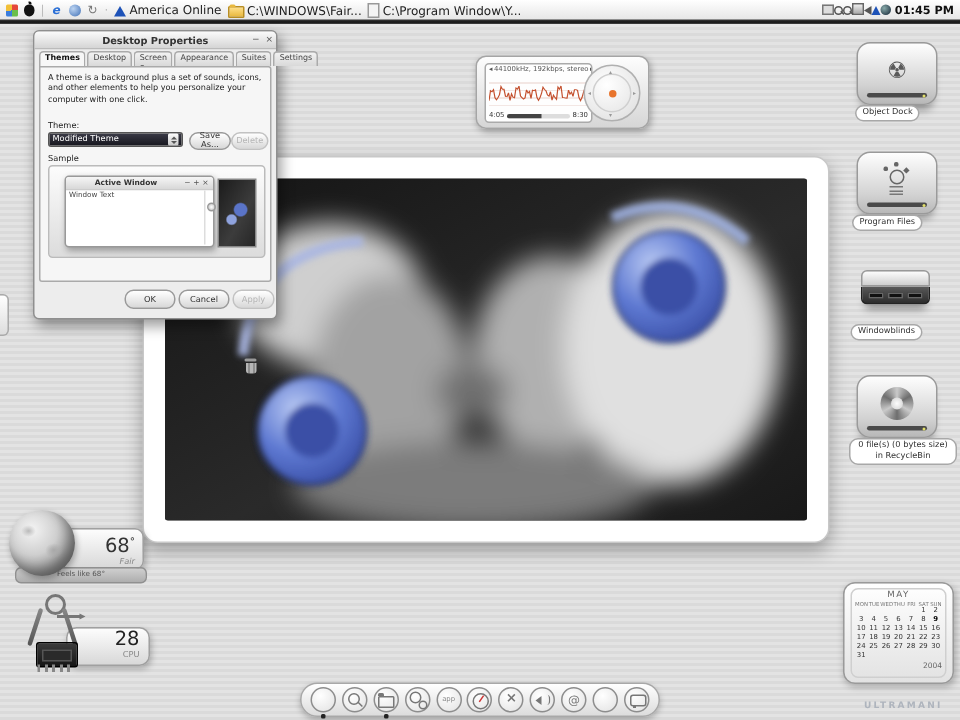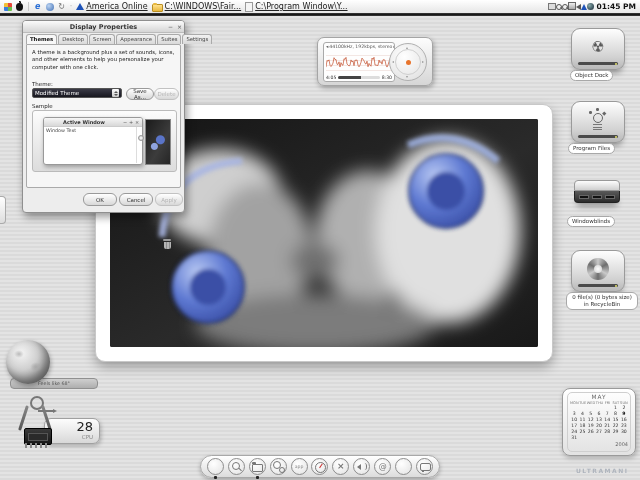--- a/index.html
+++ b/index.html
@@ -17,21 +17,21 @@
   .ic-start{background:conic-gradient(#e5473a 0 25%,#6abf4b 0 50%,#3b7ddd 0 75%,#f2c038 0);border-radius:1px;}
   .ic-apple{width:7px;height:8px;background:#111;border-radius:45% 45% 50% 50%;position:relative;}
   .ic-apple::before{content:"";position:absolute;left:3px;top:-2px;width:2px;height:2px;background:#111;border-radius:0 60% 0 60%;}
   .ic-ie{width:8px;height:8px;color:#2a6fd6;font-weight:bold;font-style:italic;font-size:8px;line-height:8px;text-align:center;}
   .ic-globe{background:radial-gradient(circle at 35% 35%,#bcd4f2,#3f6fb5);border-radius:50%;}
   .ic-refresh{color:#777;font-size:8px;line-height:8px;text-align:center;}
   .ic-aol{width:0;height:0;border-left:4px solid transparent;border-right:4px solid transparent;border-bottom:7px solid #1d52b8;}
   .ic-folder{width:9px;height:6px;background:linear-gradient(#ffe08a,#e8b83e);border:0.5px solid #b98e22;border-radius:1px;position:relative;margin-top:2px;}
   .ic-folder::before{content:"";position:absolute;left:0;top:-2px;width:4px;height:2px;background:#e8b83e;border-radius:1px 1px 0 0;}
   .ic-file{width:6px;height:8px;background:#f4f4f4;border:0.5px solid #999;}
-  .mb-item{white-space:nowrap;display:flex;align-items:center;gap:2px;text-decoration:underline;}
+  .mb-item{white-space:nowrap;display:flex;align-items:flex-end;gap:2px;}
   #mb-right{margin-left:auto;display:flex;align-items:center;gap:3px;}
   .tray-ic{display:inline-block;width:7px;height:7px;}
   .tr-window{background:#ddd;border:1px solid #777;width:6px;height:5px;}
   .tr-search,.tr-search2{border:1.5px solid #555;border-radius:50%;width:4px;height:4px;position:relative;}
   .tr-search::after,.tr-search2::after{content:"";position:absolute;left:3px;top:3px;width:3px;height:1.2px;background:#555;transform:rotate(45deg);}
   .tr-disk{background:linear-gradient(#eee,#aaa);border:1px solid #666;width:6px;height:6px;}
   .tr-volume{width:0;height:0;border-top:3px solid transparent;border-bottom:3px solid transparent;border-right:5px solid #555;}
   .tr-aol{width:0;height:0;border-left:3.5px solid transparent;border-right:3.5px solid transparent;border-bottom:6px solid #1d52b8;}
   .tr-clock{background:radial-gradient(circle at 35% 35%,#8aa,#123);border-radius:50%;}
   #mb-time{font-size:7.5px;font-weight:bold;color:#111;}
@@ -281,21 +281,21 @@
           <circle cx="336" cy="72" r="19" fill="#3a4fa6"></circle>
         </g>
       </svg>
     </div>
   </div>
 
   <div id="dialog">
     <div id="dlg-titlebar">
       <span class="dlg-tb-btn">&nbsp;</span>
       <span class="dlg-tb-btn">&nbsp;</span>
-      <span id="dlg-title">Display Properties</span>
+      <span id="dlg-title">Desktop Properties</span>
       <span class="dlg-tb-btn">−</span>
       <span class="dlg-tb-btn">×</span>
     </div>
     <div id="dlg-tabs">
         <span class="tab active">Themes</span>
         <span class="tab">Desktop</span>
         <span class="tab">Screen Saver</span>
         <span class="tab">Appearance</span>
         <span class="tab">Suites</span>
         <span class="tab">Settings</span>
@@ -404,20 +404,24 @@
   <div class="icon-label" style="left:567px;top:216px;">Windowblinds</div>
 
   <div class="drive" style="left:571px;top:250px;">
     <span class="g-swirl"></span>
     <span class="slot"></span>
       <span class="led"></span>
   </div>
   <div class="icon-label wrap" style="left:566px;top:292px;">0 file(s) (0 bytes size) in RecycleBin</div>
 
   <div id="weather">
+    <div id="weather-panel">
+      <div id="weather-temp"><span>68</span><sup>°</sup></div>
+      <div id="weather-cond">Fair</div>
+    </div>
     <div id="weather-detail">Feels like 68°</div>
     <div id="weather-moon"></div>
   </div>
 
   <div id="cpu">
     <div id="cpu-panel">
       <div id="cpu-value">28</div>
       <div id="cpu-label">CPU</div>
     </div>
     <div id="cpu-clamp">

